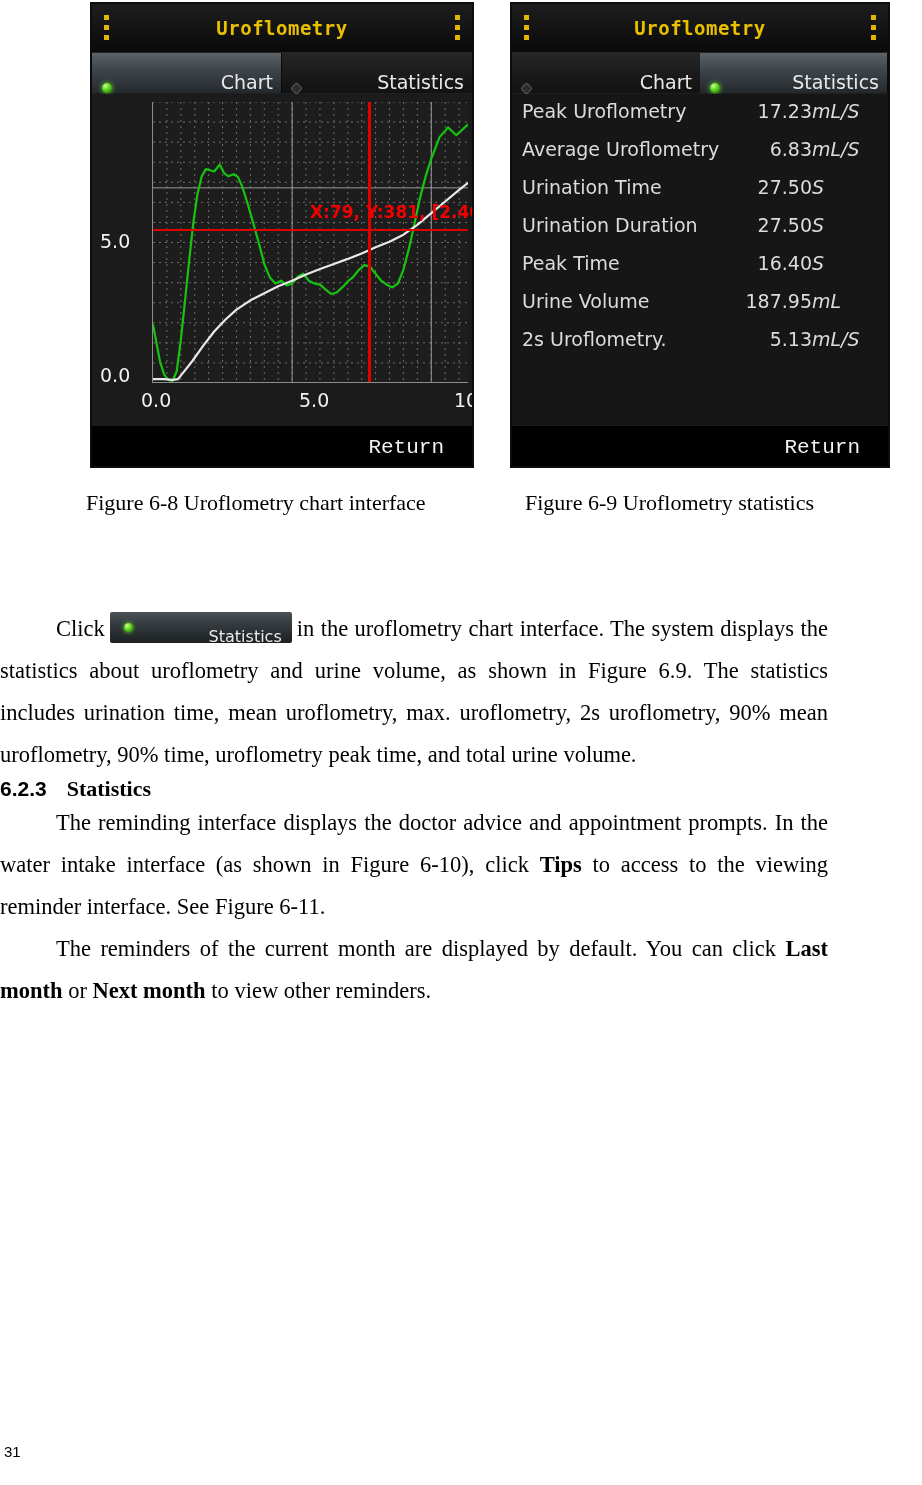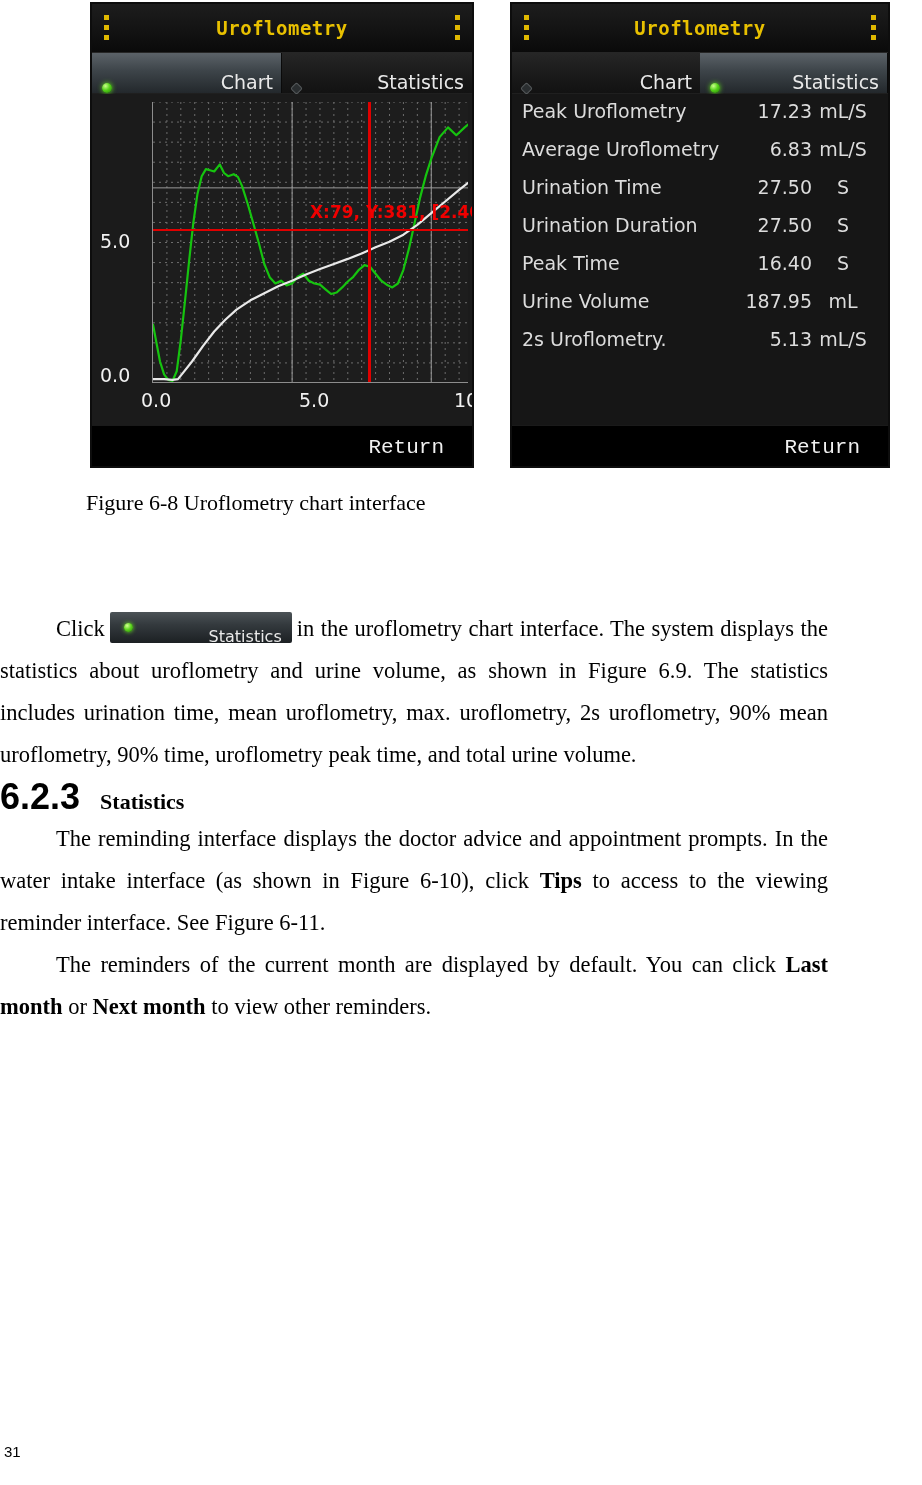--- a/index.html
+++ b/index.html
@@ -168,21 +168,21 @@
   .stat-row {
     display: flex;
     align-items: baseline;
     height: 38px;
     color: #dcdcdc;
     font-family: "DejaVu Sans", sans-serif;
     font-size: 19px;
   }
   .stat-row .sname  { flex: 1 1 auto; }
   .stat-row .svalue { width: 92px; text-align: right; }
-  .stat-row .sunit  { width: 62px; text-align: center; }
+  .stat-row .sunit  { width: 62px; text-align: left; font-style: italic; }
 
   
   .bottombar {
     height: 44px;
     background: #000;
     border-top: 1px solid #1a1a1a;
     display: flex;
     align-items: center;
     justify-content: flex-end;
     padding-right: 28px;
@@ -252,21 +252,21 @@
     font-size: 16px;
   }
 
   h3.section {
     margin: 0;
     font-family: "Liberation Sans", sans-serif;
     font-weight: bold;
     color: #000;
   }
   h3.section .num {
-    font-size: 36px;
+    font-size: 21px;
     font-family: "Liberation Sans", sans-serif;
   }
   h3.section .ttl {
     font-size: 22px;
     font-family: "Liberation Serif", serif;
     font-weight: bold;
     margin-left: 20px;
   }
   .sec-block { margin-top: 22px; margin-bottom: 16px; }
   .b { font-weight: bold; }
@@ -440,20 +440,21 @@
     </div>
 
     <div class="bottombar">
       <span>Return</span>
     </div>
   </div>
 </div>
 
 <div class="captions">
   <div class="caption c1">Figure 6-8 Uroflometry chart interface</div>
+  <div class="caption c2">Figure 6-9 Uroflometry statistics</div>
 </div>
 
 <div class="prose">
 
   <p class="body indent"><span>Click</span><span class="inline-btn"><span class="led2"></span><span class="lbl">Statistics</span></span><span>in the uroflometry chart interface. The system displays the statistics about uroflometry and urine volume, as shown in Figure 6.9. The statistics includes urination time, mean uroflometry, max. uroflometry, 2s uroflometry, 90% mean uroflometry, 90% time, uroflometry peak time, and total urine volume.</span></p>
 
   <h3 class="section sec-block">
     <span class="num">6.2.3</span><span class="ttl">Statistics</span>
   </h3>
 

